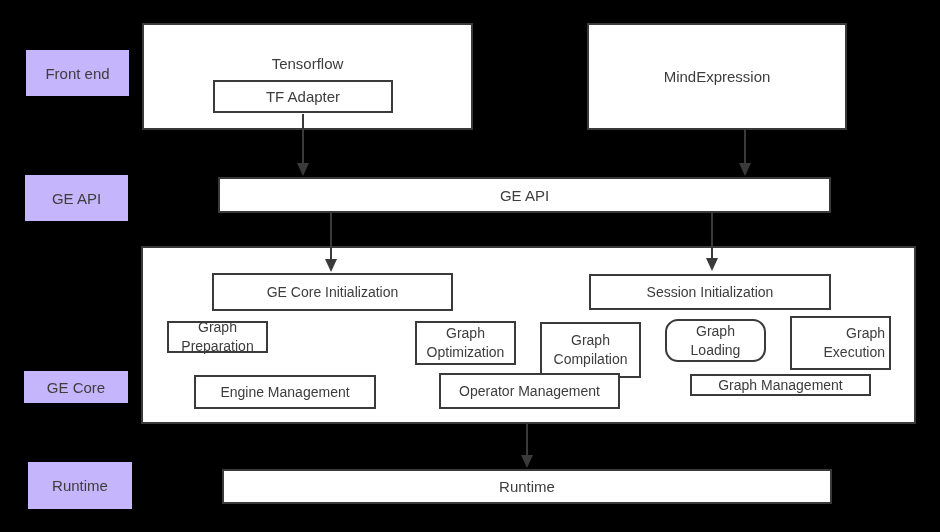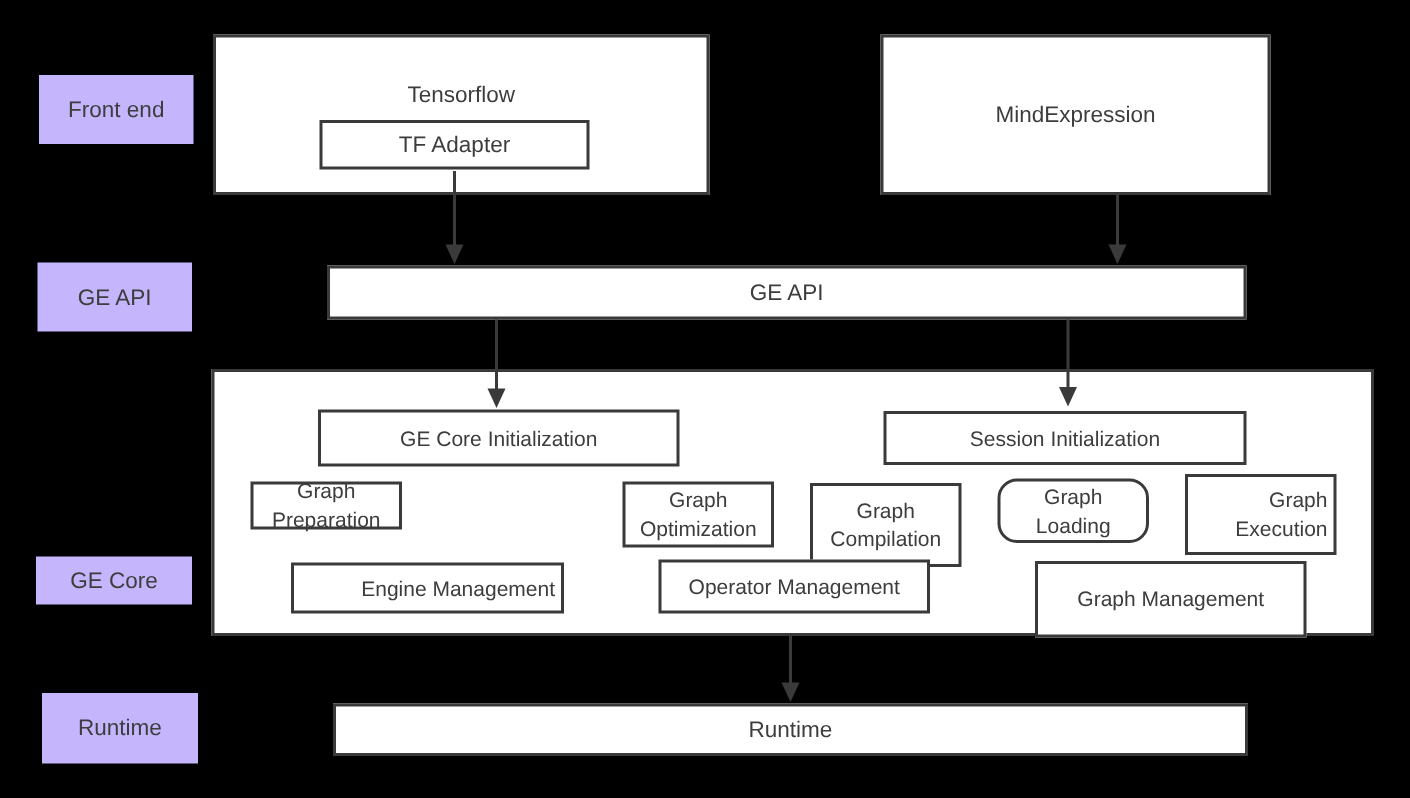--- a/index.html
+++ b/index.html
@@ -135,27 +135,27 @@
   <div class="abs inner-box" style="left:540px; top:322px; width:101px; height:56px;">
     <span>Graph Compilation</span>
   </div>
   <div class="abs inner-box" style="left:665px; top:319px; width:101px; height:43px;border-radius:13px;">
     <span>Graph Loading</span>
   </div>
   <div class="abs inner-box" style="left:790px; top:316px; width:101px; height:54px;text-align:right;">
     <span>Graph Execution</span>
   </div>
 
-  <div class="abs inner-box" style="left:194px; top:375px; width:182px; height:34px;justify-content:flex-end;">
+  <div class="abs inner-box" style="left:194px; top:375px; width:182px; height:34px;">
     <span>Engine Management</span>
   </div>
   <div class="abs inner-box" style="left:439px; top:373px; width:181px; height:36px;">
     <span>Operator Management</span>
   </div>
-  <div class="abs inner-box" style="left:690px; top:374px; width:181px; height:51px;">
+  <div class="abs inner-box" style="left:690px; top:374px; width:181px; height:22px;">
     <span>Graph Management</span>
   </div>
 
   <div class="abs panel" style="left:222px; top:469px; width:610px; height:35px;">
     <span>Runtime</span>
   </div>
 
   <div class="arrow" style="left:297px; top:114px; height:62px;">
     <div class="line"></div>
     <div class="head"></div>

